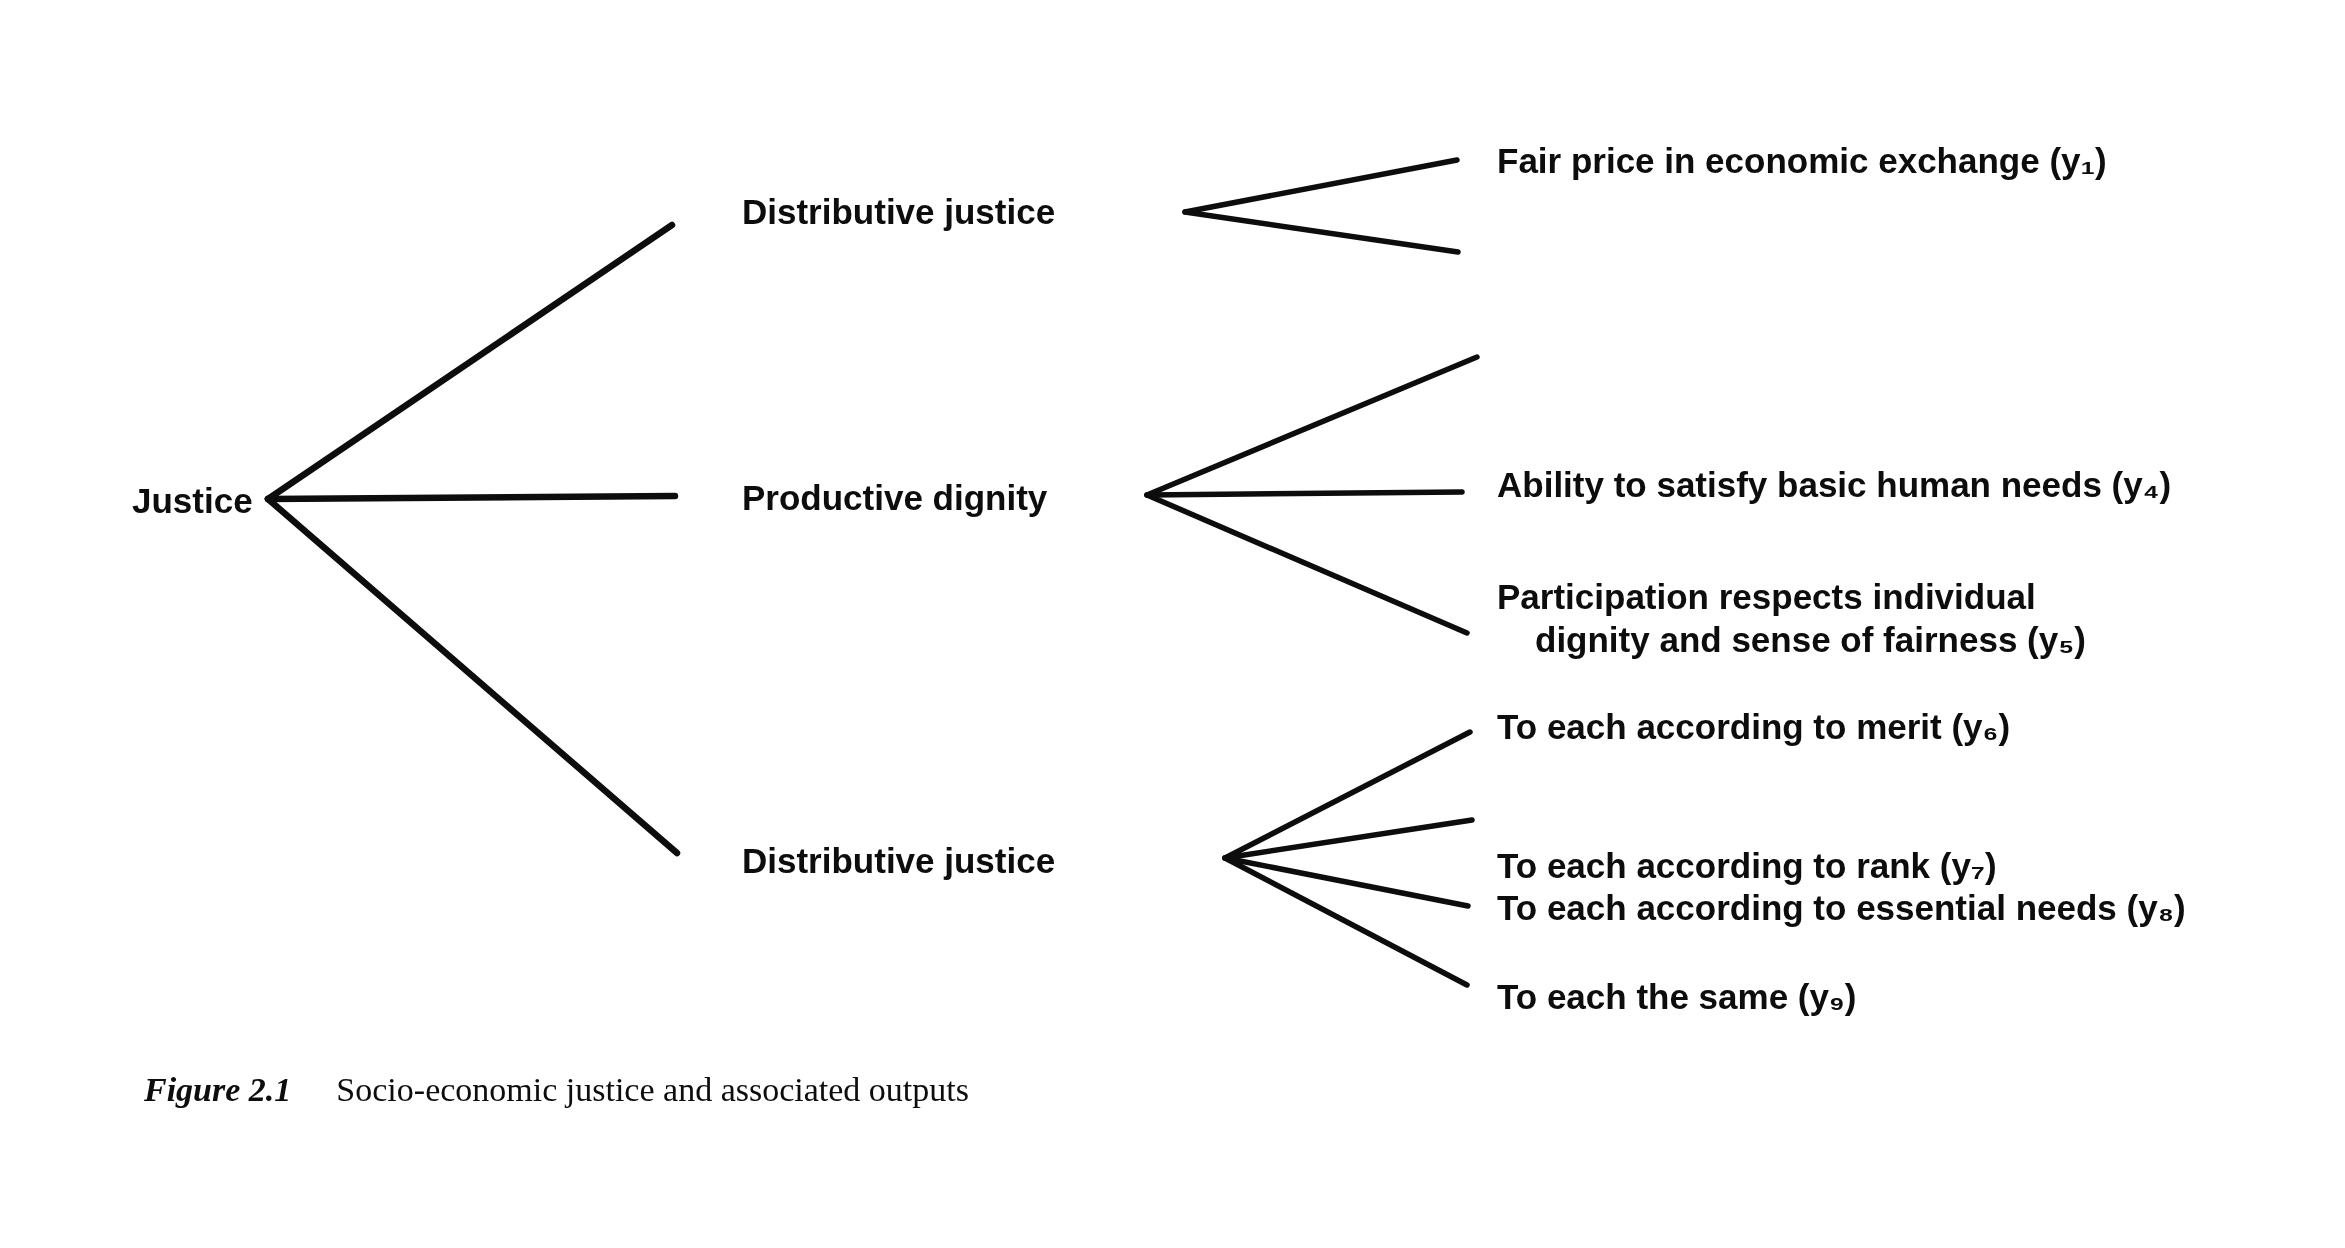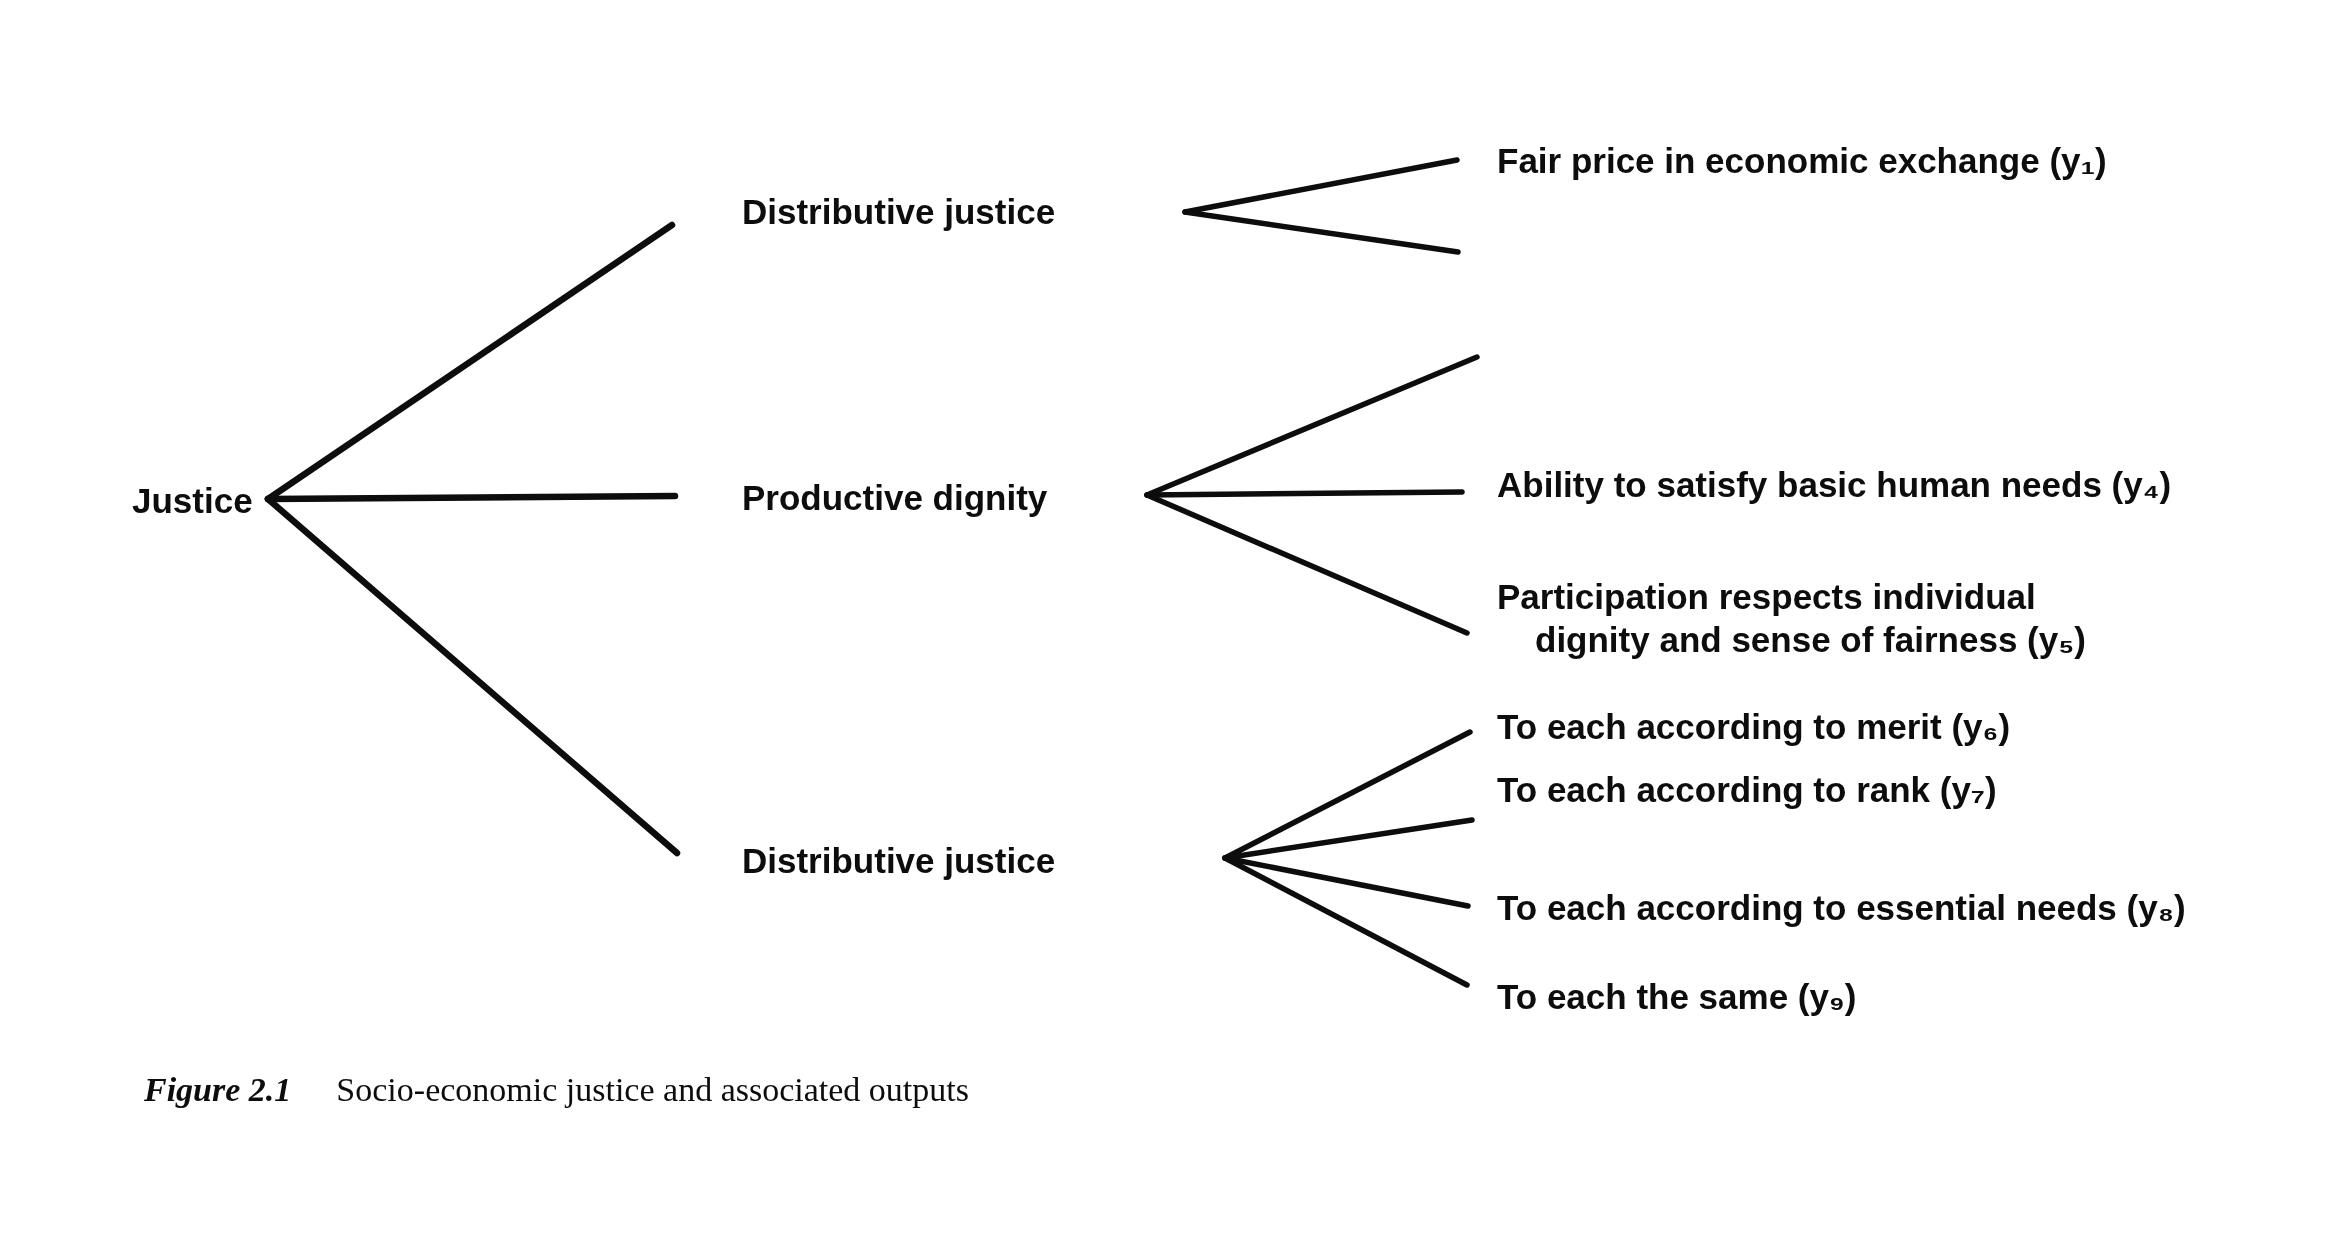--- a/index.html
+++ b/index.html
@@ -112,21 +112,21 @@
   </div>
   <div class="leaf" style="left:1497px; top:463px">
     <div class="line1">Ability to satisfy basic human needs (y₄)</div>
 
   </div>
 
   <div class="leaf" style="left:1497px; top:705px">
     <div class="line1">To each according to merit (y₆)</div>
 
   </div>
-  <div class="leaf" style="left:1497px; top:768px">
+  <div class="leaf" style="left:1497px; top:844px">
     <div class="line1">To each according to rank (y₇)</div>
 
   </div>
   <div class="leaf" style="left:1497px; top:886px">
     <div class="line1">To each according to essential needs (y₈)</div>
 
   </div>
   <div class="leaf" style="left:1497px; top:975px">
     <div class="line1">To each the same (y₉)</div>
 

